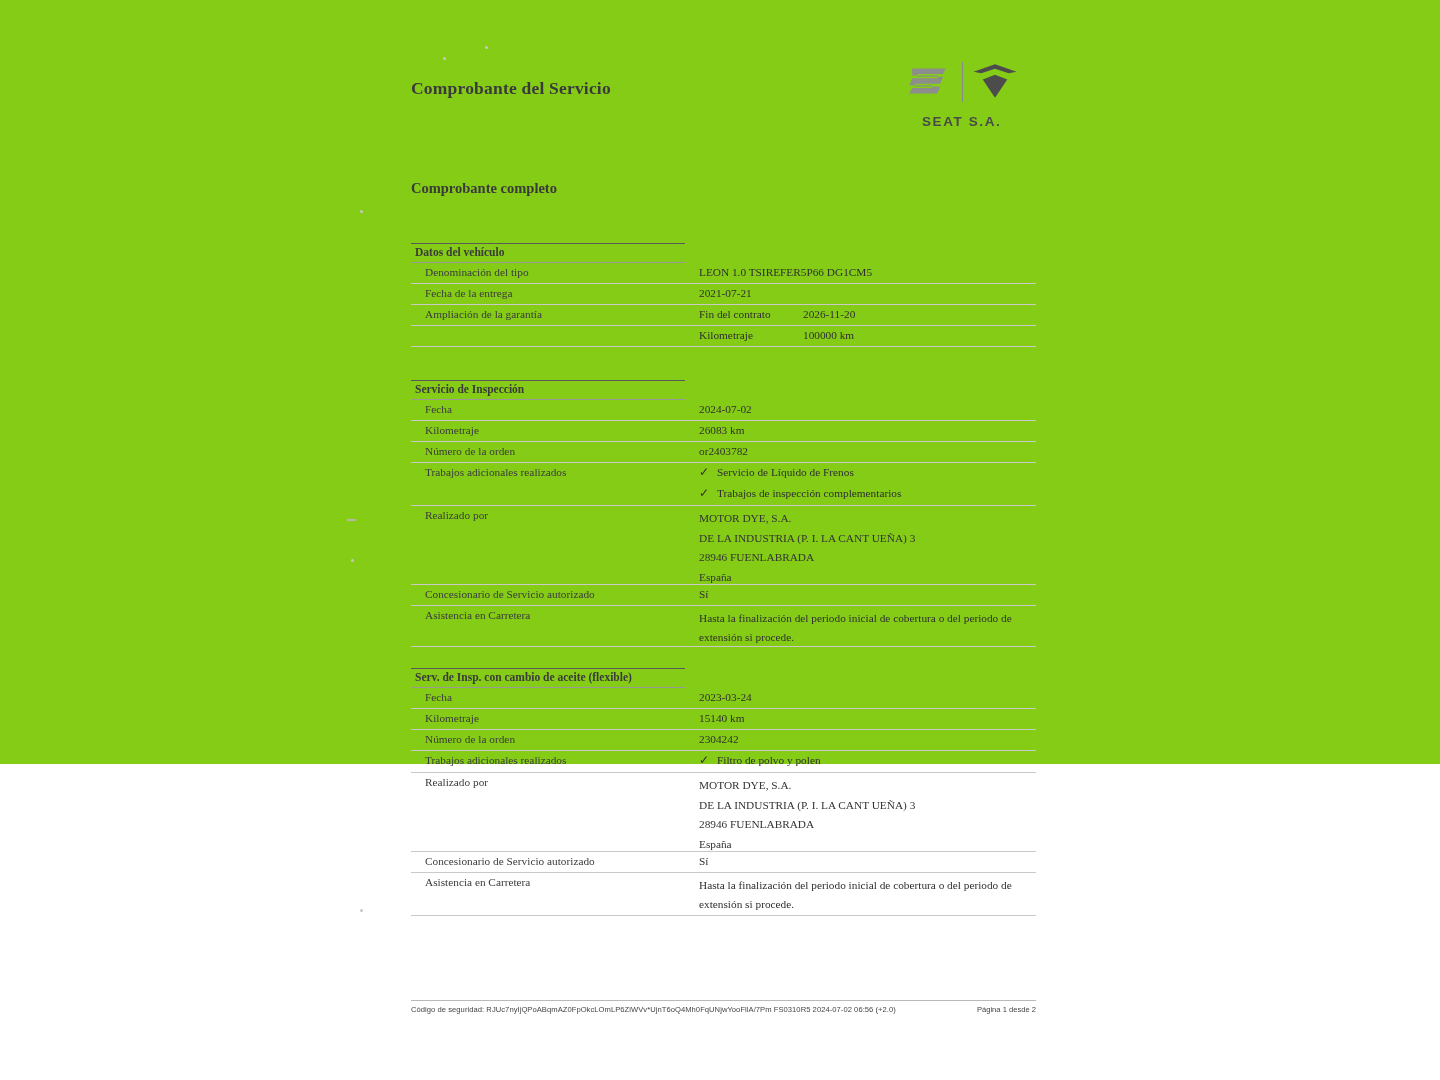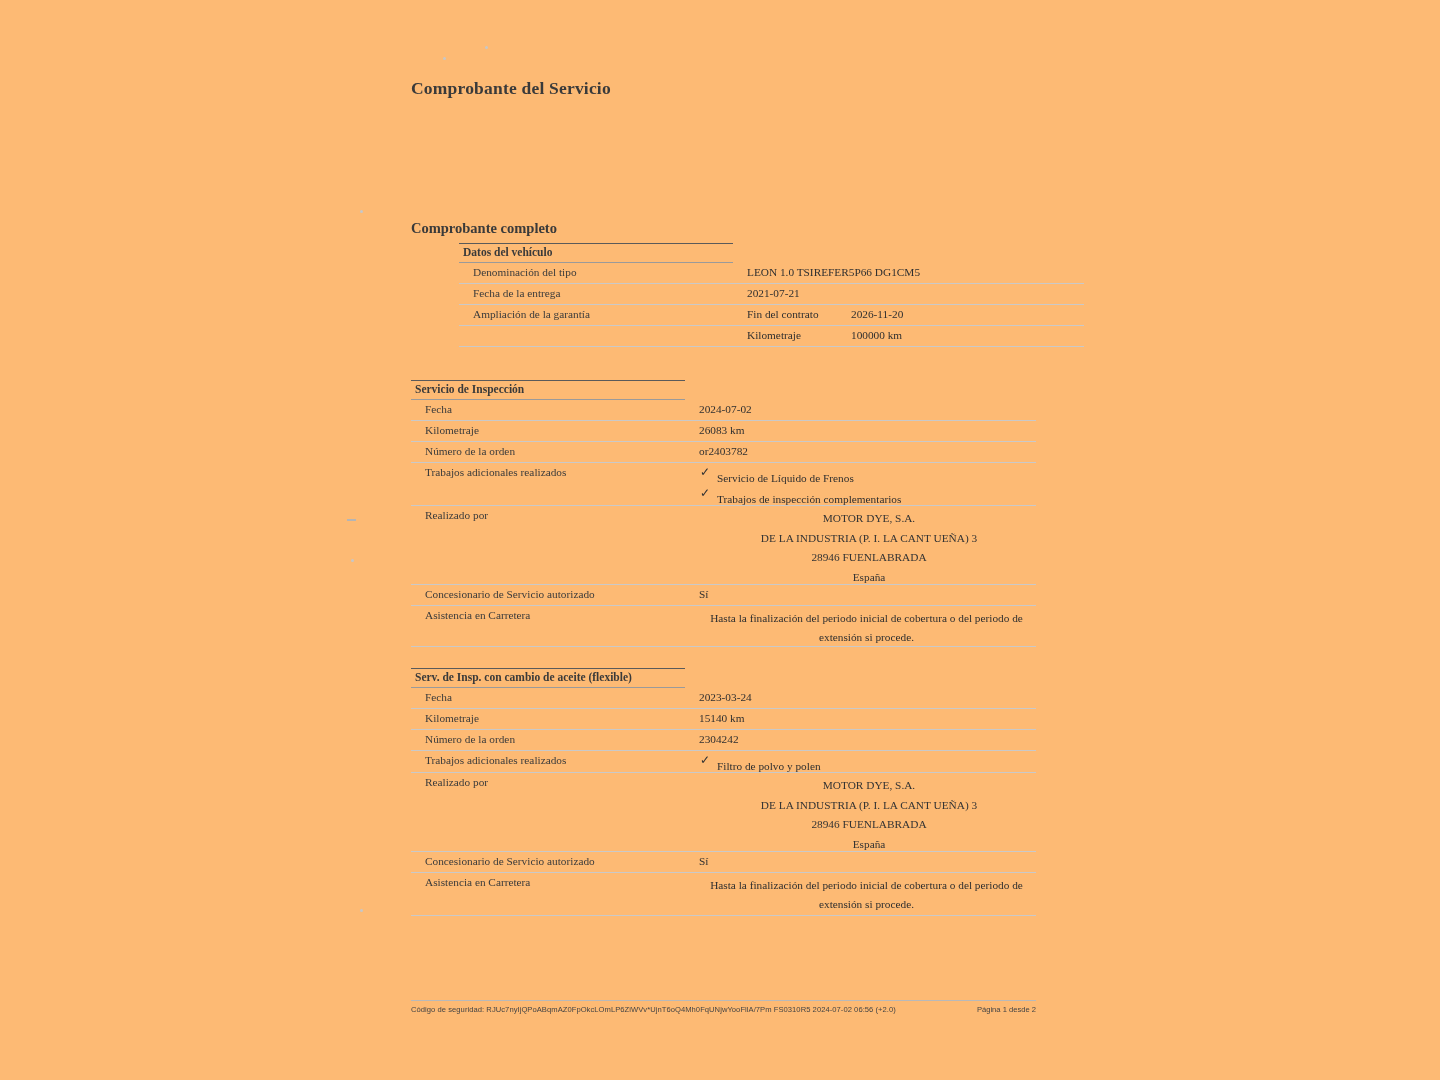--- a/index.html
+++ b/index.html
@@ -13,23 +13,22 @@
     font-family: "Liberation Serif", serif;
     color: #2b2b2b;
     position: relative;
     overflow: hidden;
   }
 
   .page {
     position: absolute;
     left: 0; top: 0;
     width: 1440px;
-    height: 1080px;
-    background: #fdba74;
-    text-align: center;
+    height: 764px;
+    background: #84cc16;
   }
 
   
   .doc-title {
     position: absolute;
     left: 411px;
     top: 78px;
     font-size: 17.5px;
     font-weight: bold;
     letter-spacing: 0.2px;
@@ -76,21 +75,20 @@
     font-weight: 600;
   }
 
   .section-title {
     position: absolute;
     left: 411px;
     top: 180px;
     font-size: 14.5px;
     font-weight: bold;
     color: #3a3a3a;
-    margin-top: 40px;
   }
 
   
   .block {
     position: absolute;
     left: 411px;
     width: 625px;
   }
   .block-head {
     position: relative;
@@ -157,21 +155,20 @@
     color: #333;
     font-size: 12px;
   }
   .checklabel {
     position: absolute;
     left: 306px;
     top: 3px;
     font-size: 11.3px;
     color: #2f2f2f;
     white-space: nowrap;
-    margin-top: 6px;
   }
   .multiline {
     position: absolute;
     left: 288px;
     top: 3px;
     width: 340px;
     line-height: 19.5px;
   }
 
   
@@ -218,24 +215,35 @@
 
   <div class="speckle" style="left:443px;top:57px;width:3px;height:3px;"></div>
   <div class="speckle" style="left:485px;top:46px;width:3px;height:3px;"></div>
   <div class="speckle" style="left:360px;top:210px;width:3px;height:3px;"></div>
   <div class="speckle" style="left:351px;top:559px;width:3px;height:3px;"></div>
   <div class="speckle" style="left:360px;top:909px;width:3px;height:3px;"></div>
   <div class="dash" style="left:347px;top:519px;width:9px;height:1.5px;"></div>
 
   <div class="doc-title">Comprobante del Servicio</div>
 
+  <div class="brand-block">
+    <svg class="seat-logo" viewBox="0 0 60 48">
+      <path d="M6 6 L54 6 L50 14 L14 14 L14 18 L50 18 L46 28 L10 28 L10 32 L46 32 L42 42 L2 42 L6 34 L34 34 L34 30 L2 30 L6 20 L42 20 L42 16 L6 16 Z" fill="#8d8d8d"></path>
+    </svg>
+    <div class="brand-divider"></div>
+    <svg class="cupra-logo" viewBox="0 0 60 48">
+      <path d="M30 2 L58 12 L48 14 L30 8 L12 14 L2 12 Z" fill="#4c4c4c"></path>
+      <path d="M30 16 L46 22 L30 46 L14 22 Z" fill="#4c4c4c"></path>
+    </svg>
+    <div class="brand-name">SEAT S.A.</div>
+  </div>
 
   <div class="section-title">Comprobante completo</div>
 
-  <div class="block" style="top:243px;margin-left:48px;">
+  <div class="block" style="top:243px;">
     <div class="block-head">
       <div class="bh-label">Datos del vehículo</div>
     </div>
 
     <div class="row" style="height:20px;">
       <div class="lbl">Denominación del tipo</div>
       <div class="val">LEON 1.0 TSIREFER5P66 DG1CM5</div>
     </div>
     <div class="row" style="height:20px;">
       <div class="lbl">Fecha de la entrega</div>

